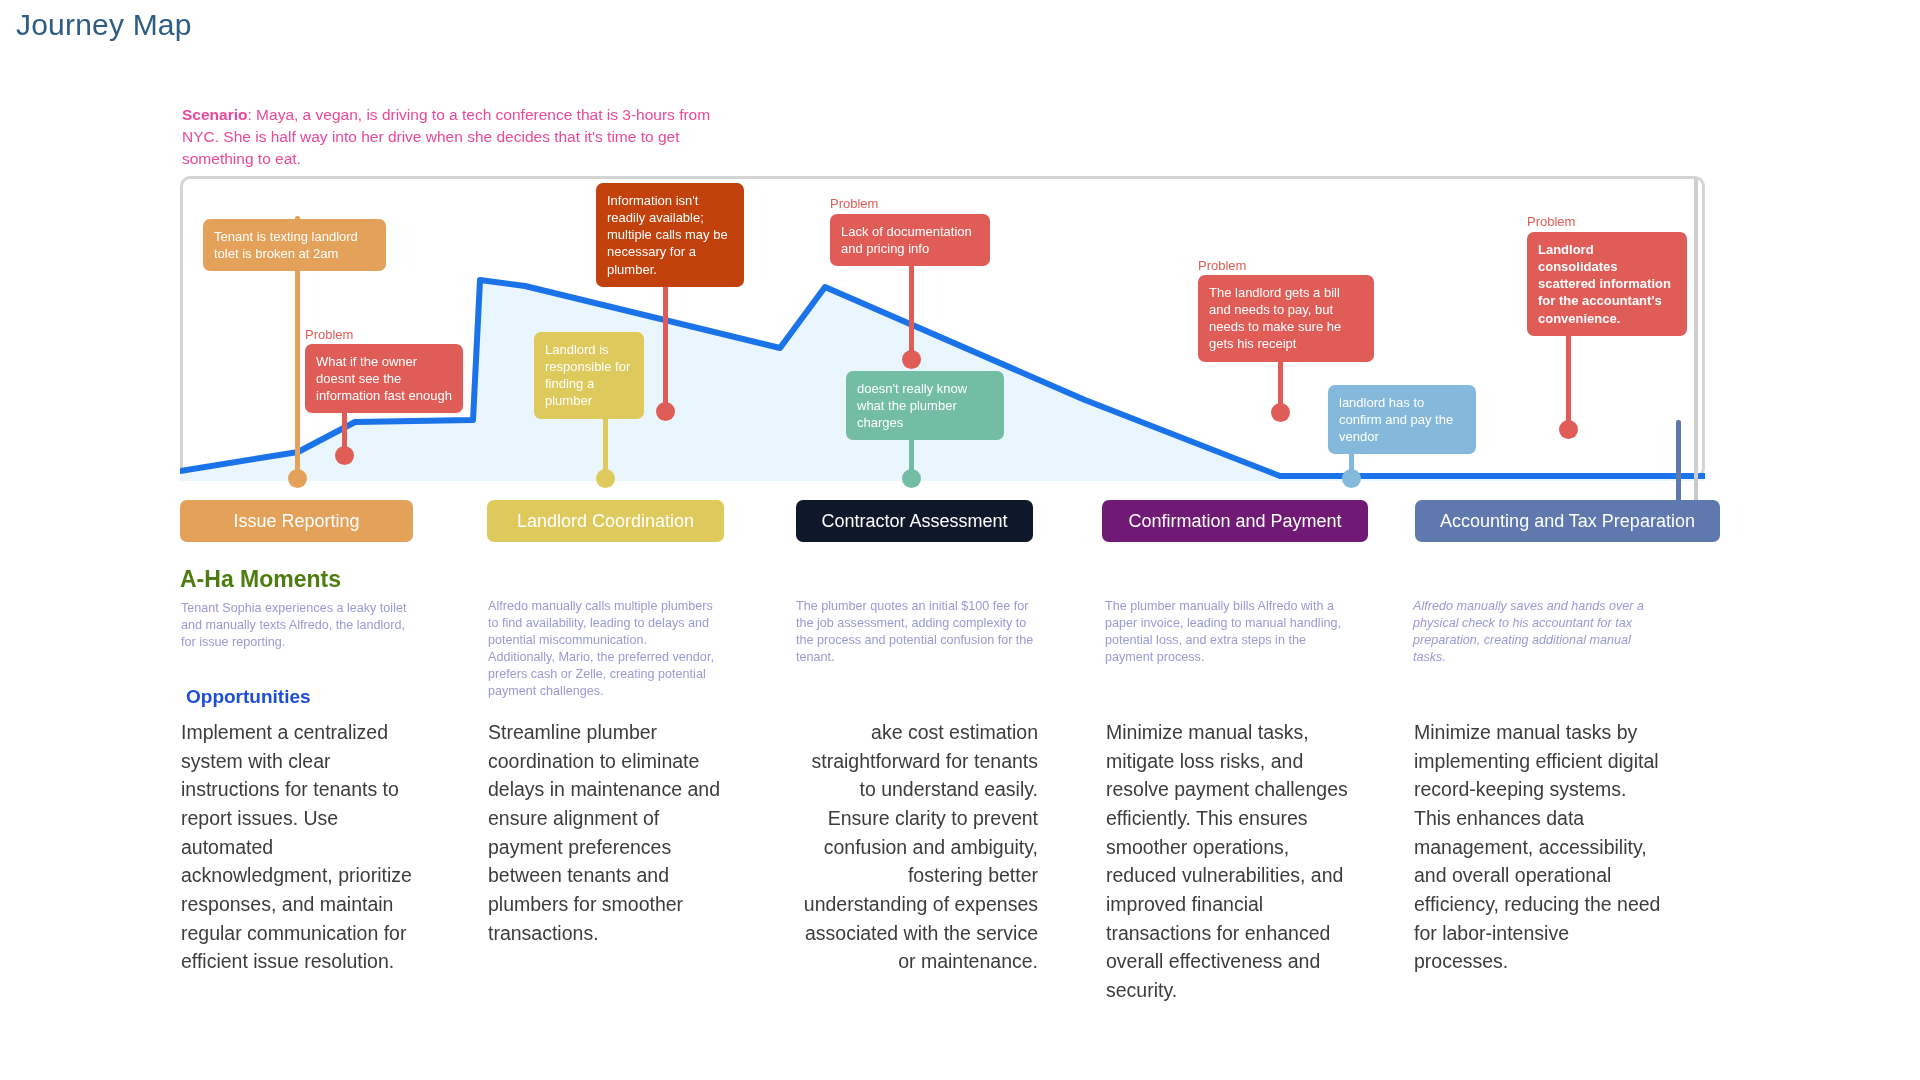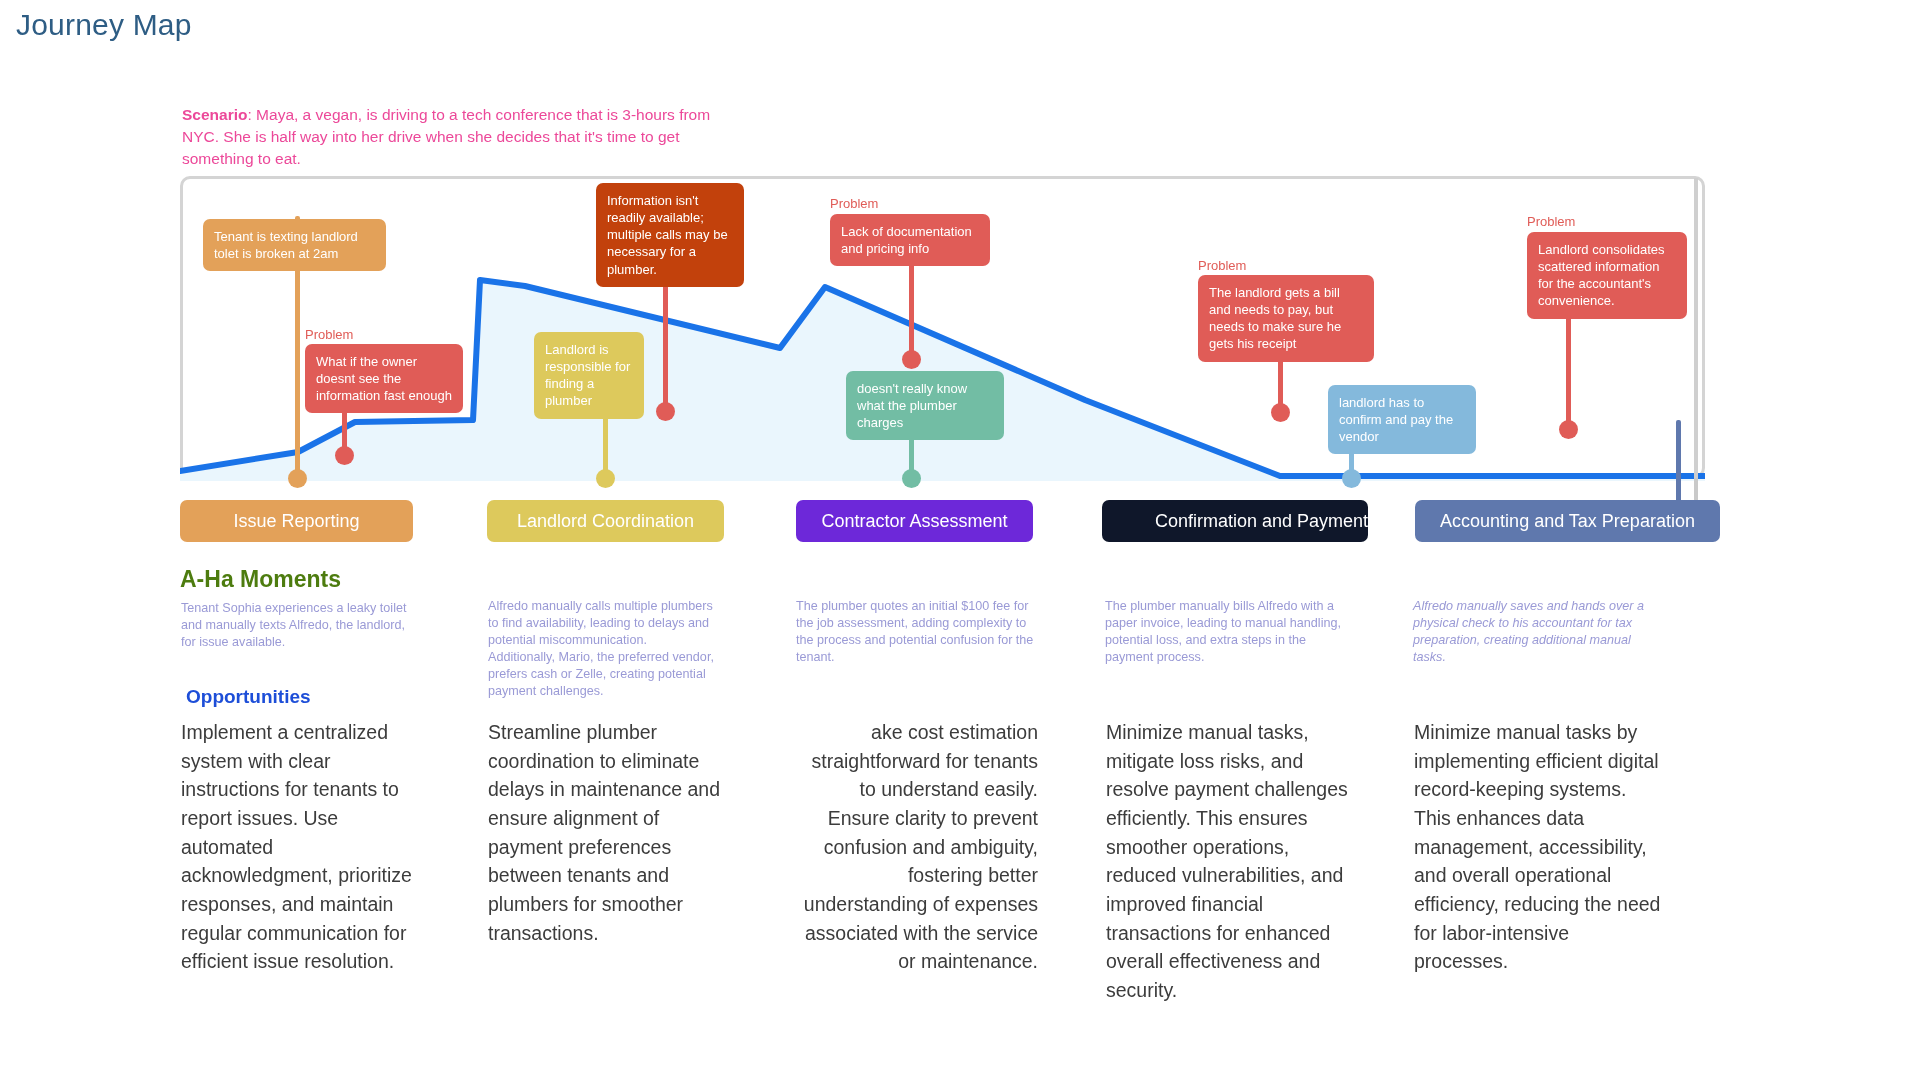--- a/index.html
+++ b/index.html
@@ -143,41 +143,41 @@
   <div class="callout" style="left:830px; top:214px; width:160px; background:#e05c57;">Lack of documentation and pricing info</div>
 
   <div class="callout" style="left:846px; top:371px; width:158px; background:#72bda4;">doesn't  really know what the plumber charges</div>
 
   <div class="problem-label" style="left:1198px; top:258px;">Problem</div>
   <div class="callout" style="left:1198px; top:275px; width:176px; background:#e05c57;">The landlord gets a bill and needs to pay, but needs to make sure he gets his receipt</div>
 
   <div class="callout" style="left:1328px; top:385px; width:148px; background:#84b9dc;">landlord has to confirm and pay the vendor</div>
 
   <div class="problem-label" style="left:1527px; top:214px;">Problem</div>
-  <div class="callout" style="left:1527px; top:232px; width:160px; background:#e05c57;">Landlord consolidates scattered information for the accountant's convenience.</div>
+  <div class="callout" style="left:1527px; top:232px; width:160px; background:#e05c57;font-weight:bold;">Landlord consolidates scattered information for the accountant's convenience.</div>
 
 
   <div class="stage-bar" style="left:180px; width:233px; background:#e3a159;">
     <span>Issue Reporting</span>
   </div>
   <div class="stage-bar" style="left:487px; width:237px; background:#ddc95c;">
     <span>Landlord Coordination</span>
   </div>
-  <div class="stage-bar" style="left:796px; width:237px; background:#6d28d9;">
+  <div class="stage-bar" style="left:796px; width:237px; background:#0f172a;">
     <span>Contractor Assessment</span>
   </div>
-  <div class="stage-bar" style="left:1102px; width:266px; background:#0f172a;justify-content:flex-end;">
+  <div class="stage-bar" style="left:1102px; width:266px; background:#701a75;">
     <span>Confirmation and Payment</span>
   </div>
   <div class="stage-bar" style="left:1415px; width:305px; background:#5f78ad;">
     <span>Accounting and Tax Preparation</span>
   </div>
 
   <div class="aha-title">A-Ha Moments</div>
-  <div class="aha-text" style="left:181px; top:600px; width:242px;">Tenant  Sophia experiences a leaky toilet and manually texts Alfredo, the landlord, for issue available.</div>
+  <div class="aha-text" style="left:181px; top:600px; width:242px;">Tenant  Sophia experiences a leaky toilet and manually texts Alfredo, the landlord, for issue reporting.</div>
   <div class="aha-text" style="left:488px; top:598px; width:238px;">Alfredo manually calls multiple plumbers to find availability, leading to delays and potential miscommunication.
 Additionally, Mario, the preferred vendor, prefers cash or Zelle, creating potential payment challenges.</div>
   <div class="aha-text" style="left:796px; top:598px; width:238px;">The plumber quotes an initial $100 fee for the job assessment, adding complexity to the process and potential confusion for the tenant.</div>
   <div class="aha-text" style="left:1105px; top:598px; width:242px;">The plumber manually bills Alfredo with a paper invoice, leading to manual handling, potential loss, and extra steps in the payment process.</div>
   <div class="aha-text" style="left:1413px; top:598px; width:242px;font-style:italic;">Alfredo manually saves and hands over a physical check to his accountant for tax preparation, creating additional manual tasks.</div>
 
   <div class="opp-title">Opportunities</div>
   <div class="opp-text" style="left:181px; width:246px;">Implement a centralized system with clear instructions for tenants to report issues. Use automated acknowledgment, prioritize responses, and maintain regular communication for efficient issue resolution.</div>
   <div class="opp-text" style="left:488px; width:250px;">Streamline plumber coordination to eliminate delays in maintenance and ensure alignment of payment preferences between tenants and plumbers for smoother transactions.</div>
   <div class="opp-text" style="left:798px; width:240px;text-align:right;">ake cost estimation straightforward for tenants to understand easily. Ensure clarity to prevent confusion and ambiguity, fostering better understanding of expenses associated with the service or maintenance.</div>

